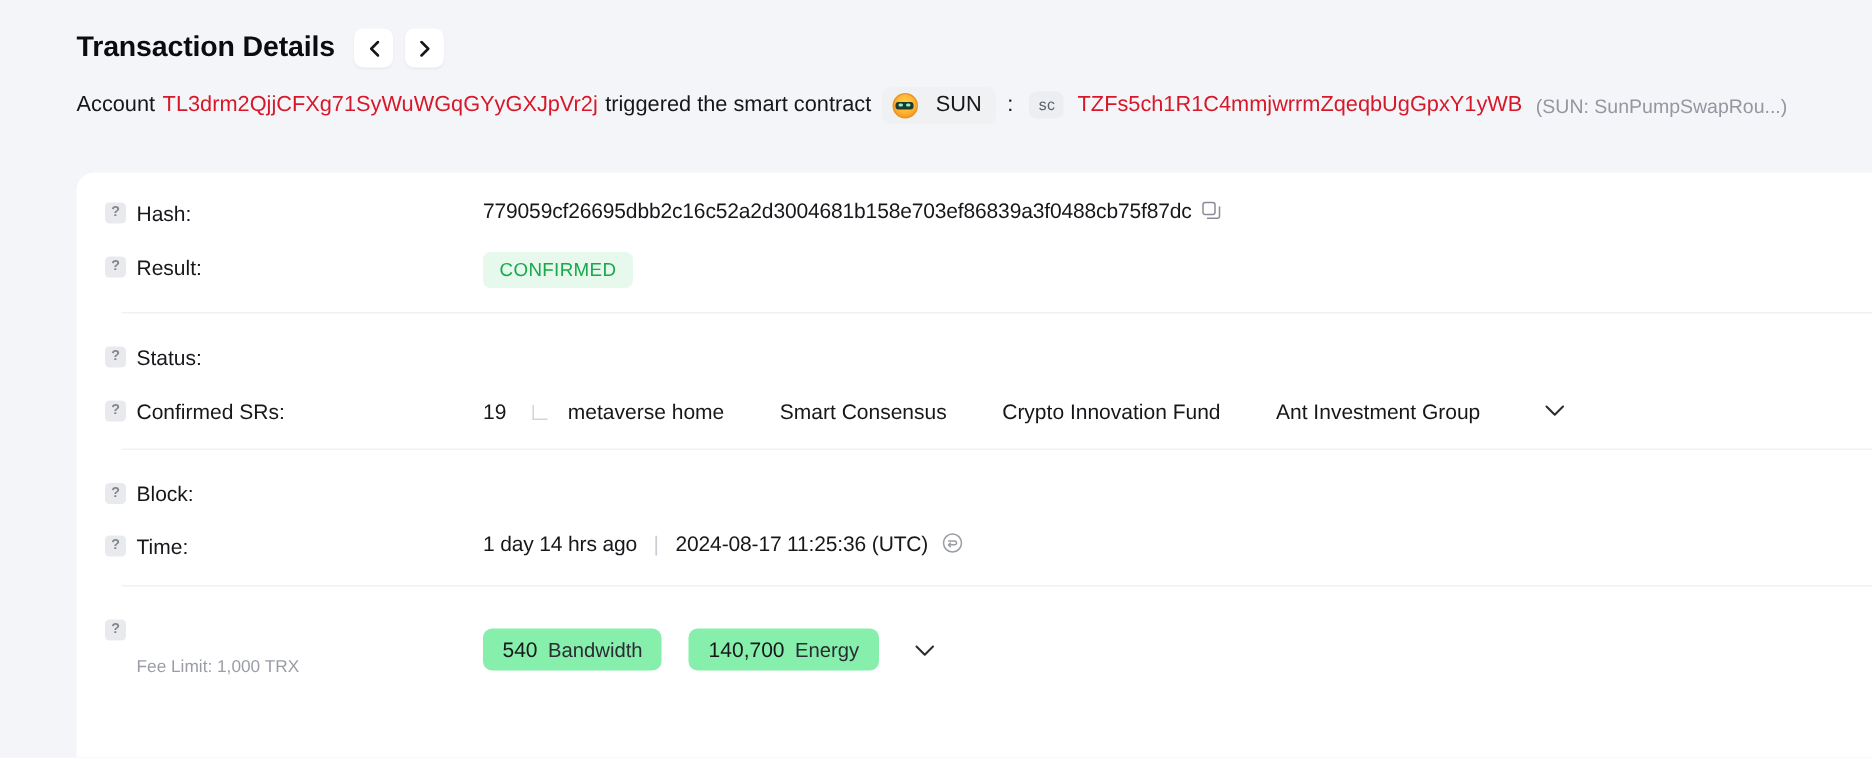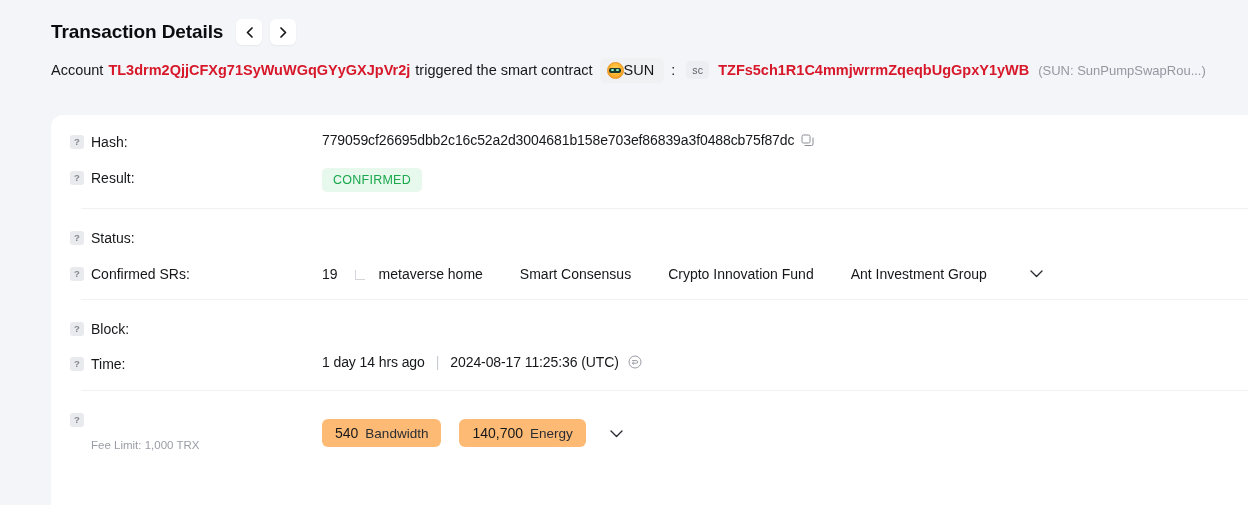--- a/index.html
+++ b/index.html
@@ -31,25 +31,25 @@
   }
   .nav-btn svg { display: block; }
 
   
   .summary-line {
     display: flex; align-items: center; flex-wrap: nowrap;
     padding: 4px 0 0 11px; height: 40px;
     font-size: 14.5px; color: #1c1d21; white-space: nowrap;
   }
   .summary-line .txt { color: #16171a; }
-  .addr-link { color: #d7182a; text-decoration: none; cursor: pointer; font-weight: bold; }
+  .addr-link { color: #d7182a; text-decoration: none; cursor: pointer; }
   .sp { display: inline-block; width: 5px; }
 
   .token-chip {
-    display: inline-flex; align-items: center; gap: 0;
+    display: inline-flex; align-items: center; gap: 12px;
     background: #f0f1f3; border-radius: 6px;
     padding: 4px 10px 4px 7px; margin: 0 7px; cursor: pointer; text-align: center;
   }
   .token-chip .label { font-size: 14.5px; color: #16171a; }
   .sun-icon {
     width: 17px; height: 17px; border-radius: 50%;
     background: radial-gradient(circle at 50% 40%, #ffd257 0%, #ffb733 48%, #f08a1e 100%);
     position: relative; flex: 0 0 auto; overflow: hidden;
     border: 1px solid #e8941d;
   }
@@ -117,21 +117,21 @@
     border-left: 1.5px solid #d3d5da; border-bottom: 1.5px solid #d3d5da;
   }
   .sr-name { font-size: 14px; color: #16171a; margin-right: 37px; cursor: pointer; }
   .chevron-btn {
     background: none; border: none; cursor: pointer; padding: 2px 6px;
     display: inline-flex; align-items: center; color: #2b2d33;
   }
 
   .pill {
     display: inline-flex; align-items: baseline; gap: 7px;
-    background: #fdba74; border-radius: 6px; padding: 6px 13px;
+    background: #86efac; border-radius: 6px; padding: 6px 13px;
     margin-right: 18px; cursor: pointer;
   }
   .pill .num { font-size: 14px; color: #16171a; }
   .pill .unit { font-size: 13.5px; color: #2b2d33; }
 
   .time-sep { color: #c9ccd2; margin: 0 11px; font-size: 14px; }
   .refresh-icon { margin-left: 9px; cursor: pointer; display: inline-flex; }
 
   .divider { height: 1px; background: #f0f1f3; margin: 0 0 0 30px; }
 

